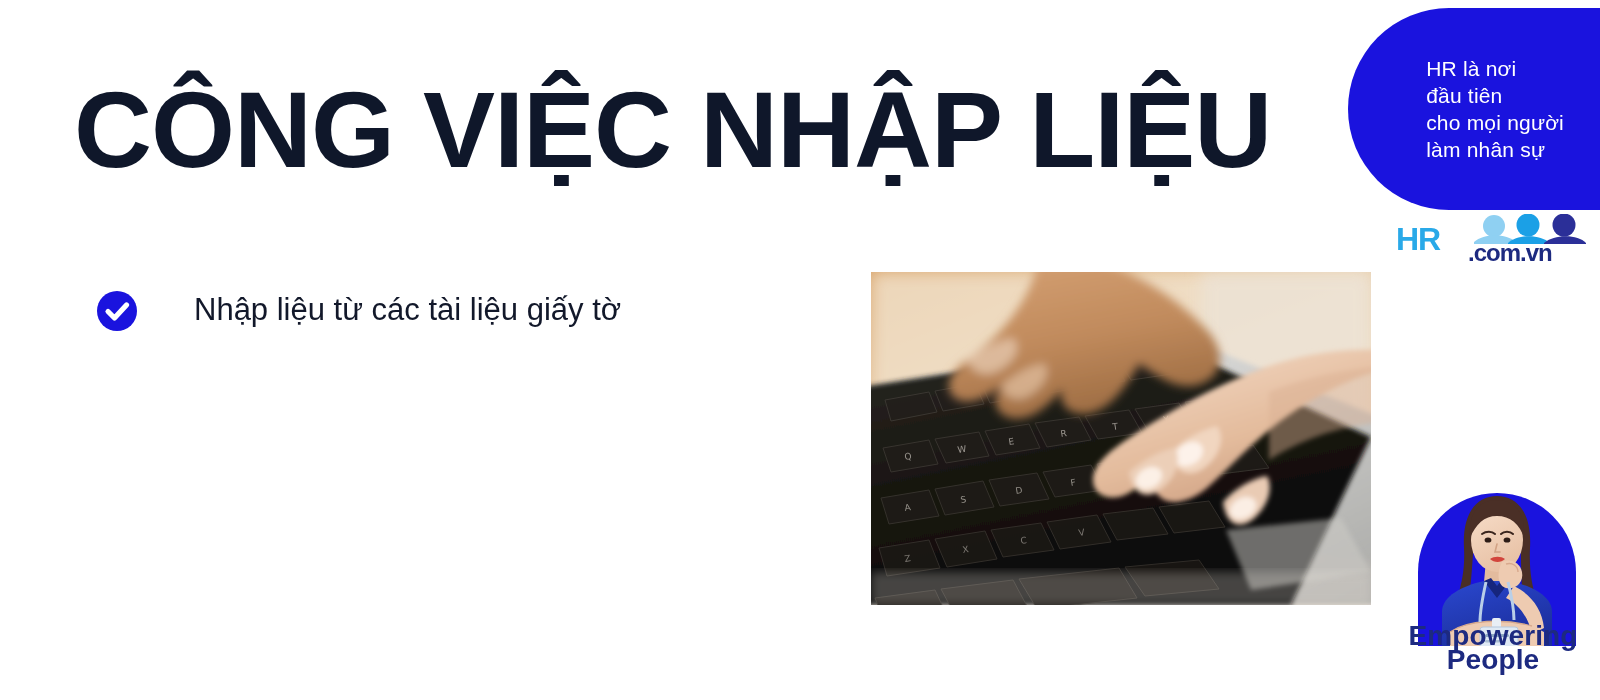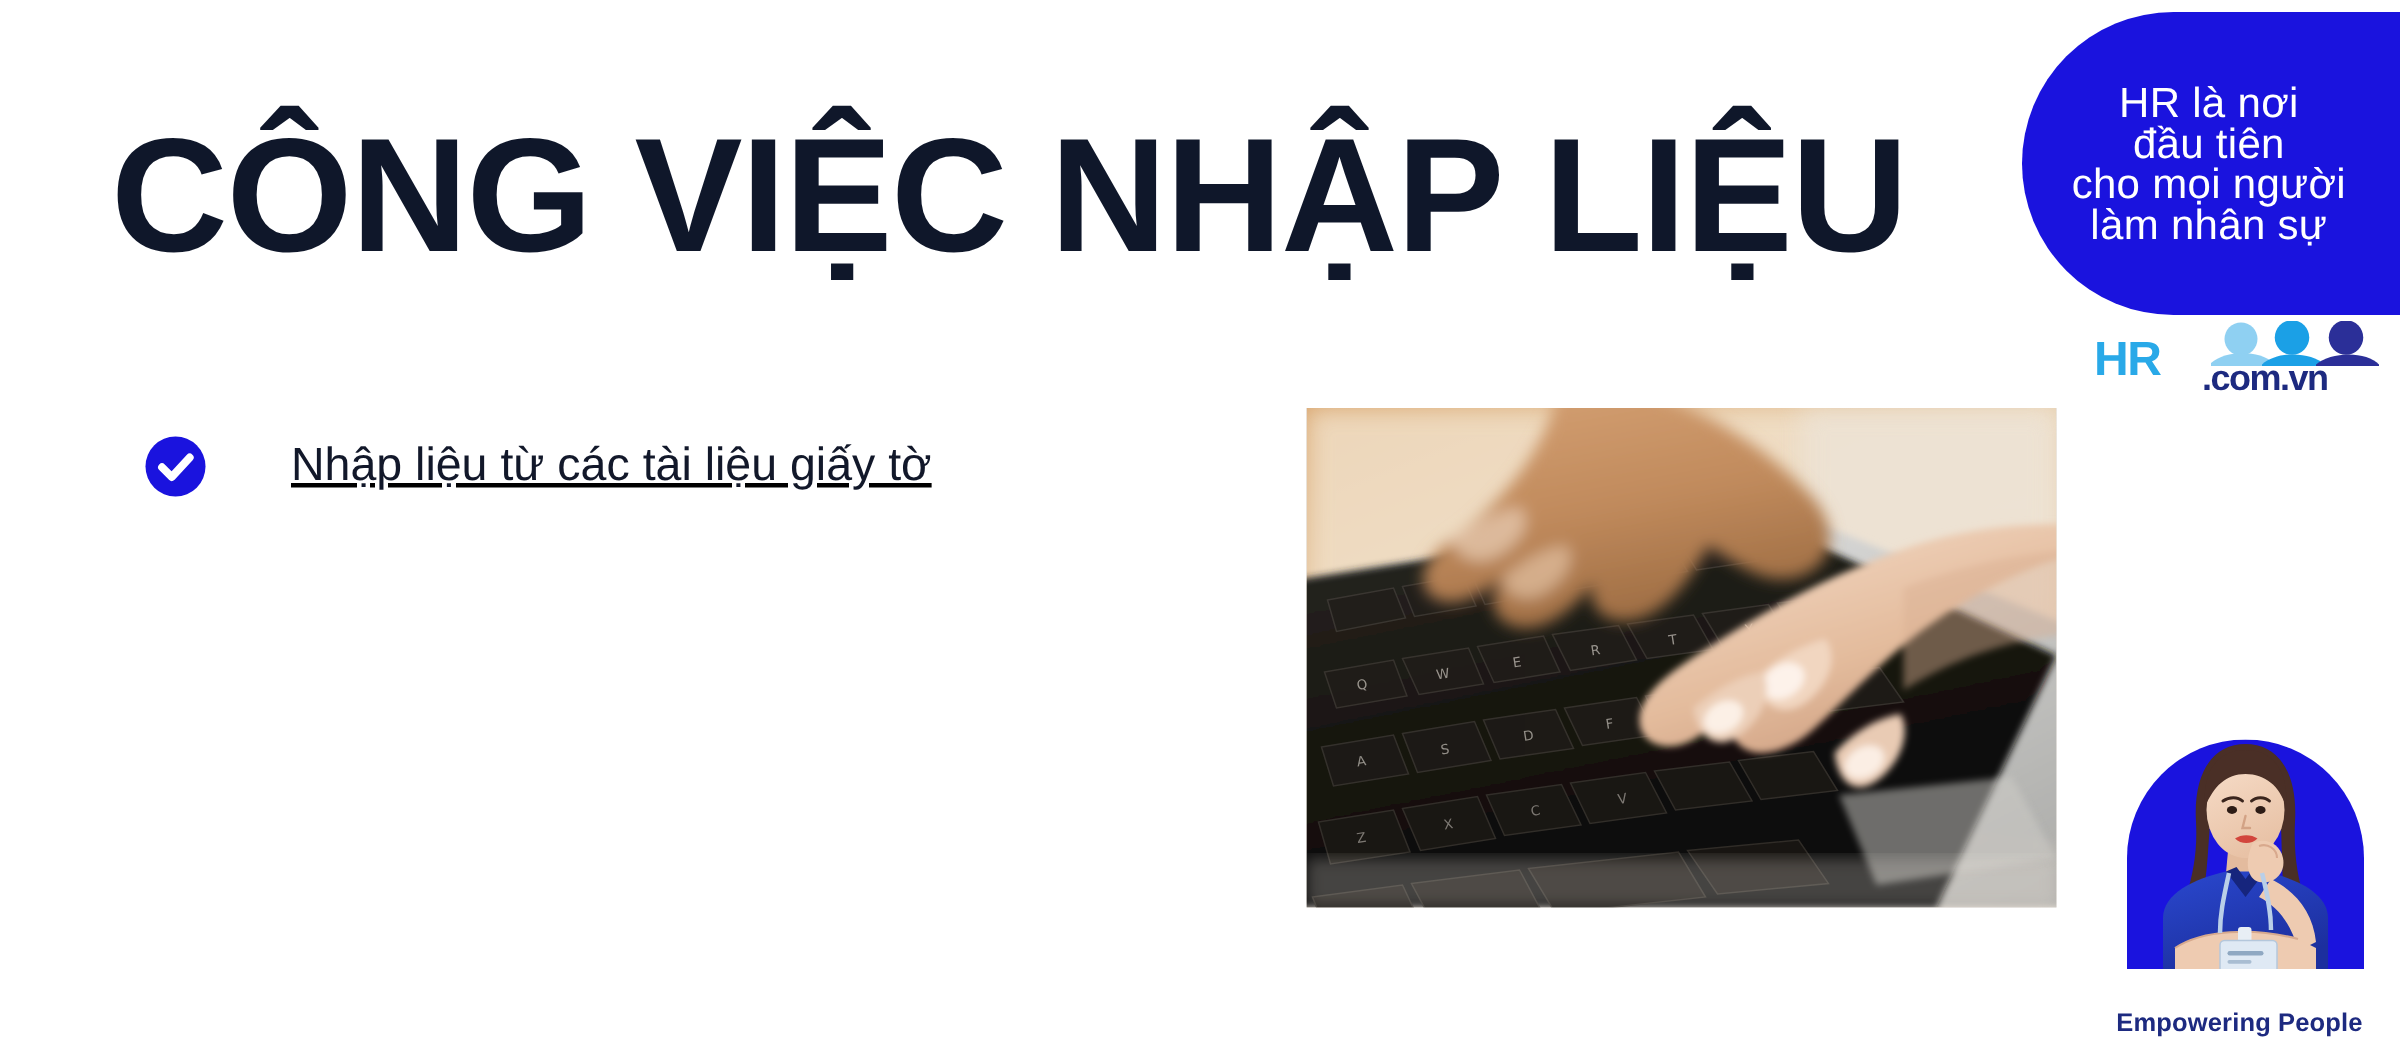--- a/index.html
+++ b/index.html
@@ -16,22 +16,22 @@
   .badge-pill{
     position:absolute;left:1348px;top:8px;width:252px;height:202px;
     background:#1a13de;
     border-top-left-radius:101px;
     border-bottom-left-radius:101px;
     border-top-right-radius:0;border-bottom-right-radius:0;
     display:flex;align-items:center;justify-content:flex-end;
     box-sizing:border-box;padding-right:36px;
   }
   .badge-text{
-    color:#ffffff;text-align:center;
-    font-size:28px;line-height:27px;font-weight:400;
+    color:#ffffff;text-align:left;
+    font-size:21px;line-height:27px;font-weight:400;
     letter-spacing:.2px;white-space:pre-line;
   }
 
   
   .logo{
     position:absolute;left:1396px;top:216px;width:196px;height:56px;
   }
   .logo-hr{
     position:absolute;left:0;top:0;
     font-size:32px;font-weight:700;color:#29a9e8;letter-spacing:-1px;
@@ -47,21 +47,21 @@
   
   .headline{
     position:absolute;left:74px;top:74px;width:1240px;height:120px;
     color:#0f172a;
     font-size:108px;line-height:112px;font-weight:700;
     letter-spacing:-1px;white-space:nowrap;
     font-family:"Liberation Sans","DejaVu Sans",sans-serif;
   }
 
   
-  .bullets{position:absolute;left:96px;top:288px;width:760px;text-decoration:underline;}
+  .bullets{position:absolute;left:96px;top:288px;width:760px;}
   .bullet-row{display:flex;align-items:flex-start;margin-bottom:34px;}
   .bullet-row:last-child{margin-bottom:0;}
   .check-icon{
     flex:0 0 auto;width:42px;height:42px;margin-right:56px;margin-top:2px;
     display:block;
   }
   .bullet-text{
     color:#12182a;font-size:31px;line-height:43px;font-weight:400;
     letter-spacing:0px;white-space:pre-line;
   }
@@ -72,23 +72,23 @@
     overflow:hidden;background:#d8d4cf;
   }
   .photo svg{display:block;width:100%;height:100%;}
 
   
   .person-wrap{
     position:absolute;left:1406px;top:482px;width:182px;height:164px;
   }
   .person-wrap svg{display:block;width:100%;height:100%;}
   .tagline{
-    position:absolute;left:1386px;top:670px;width:214px;
+    position:absolute;left:1386px;top:624px;width:214px;
     text-align:center;color:#1d2a80;
-    font-size:17px;font-weight:700;line-height:24px;letter-spacing:.1px;
+    font-size:28px;font-weight:700;line-height:24px;letter-spacing:.1px;
   }
 </style>
 </head>
 <body>
 
 <div class="stage">
 
   <div class="badge-pill">
     <div class="badge-text">HR là nơi
 đầu tiên

